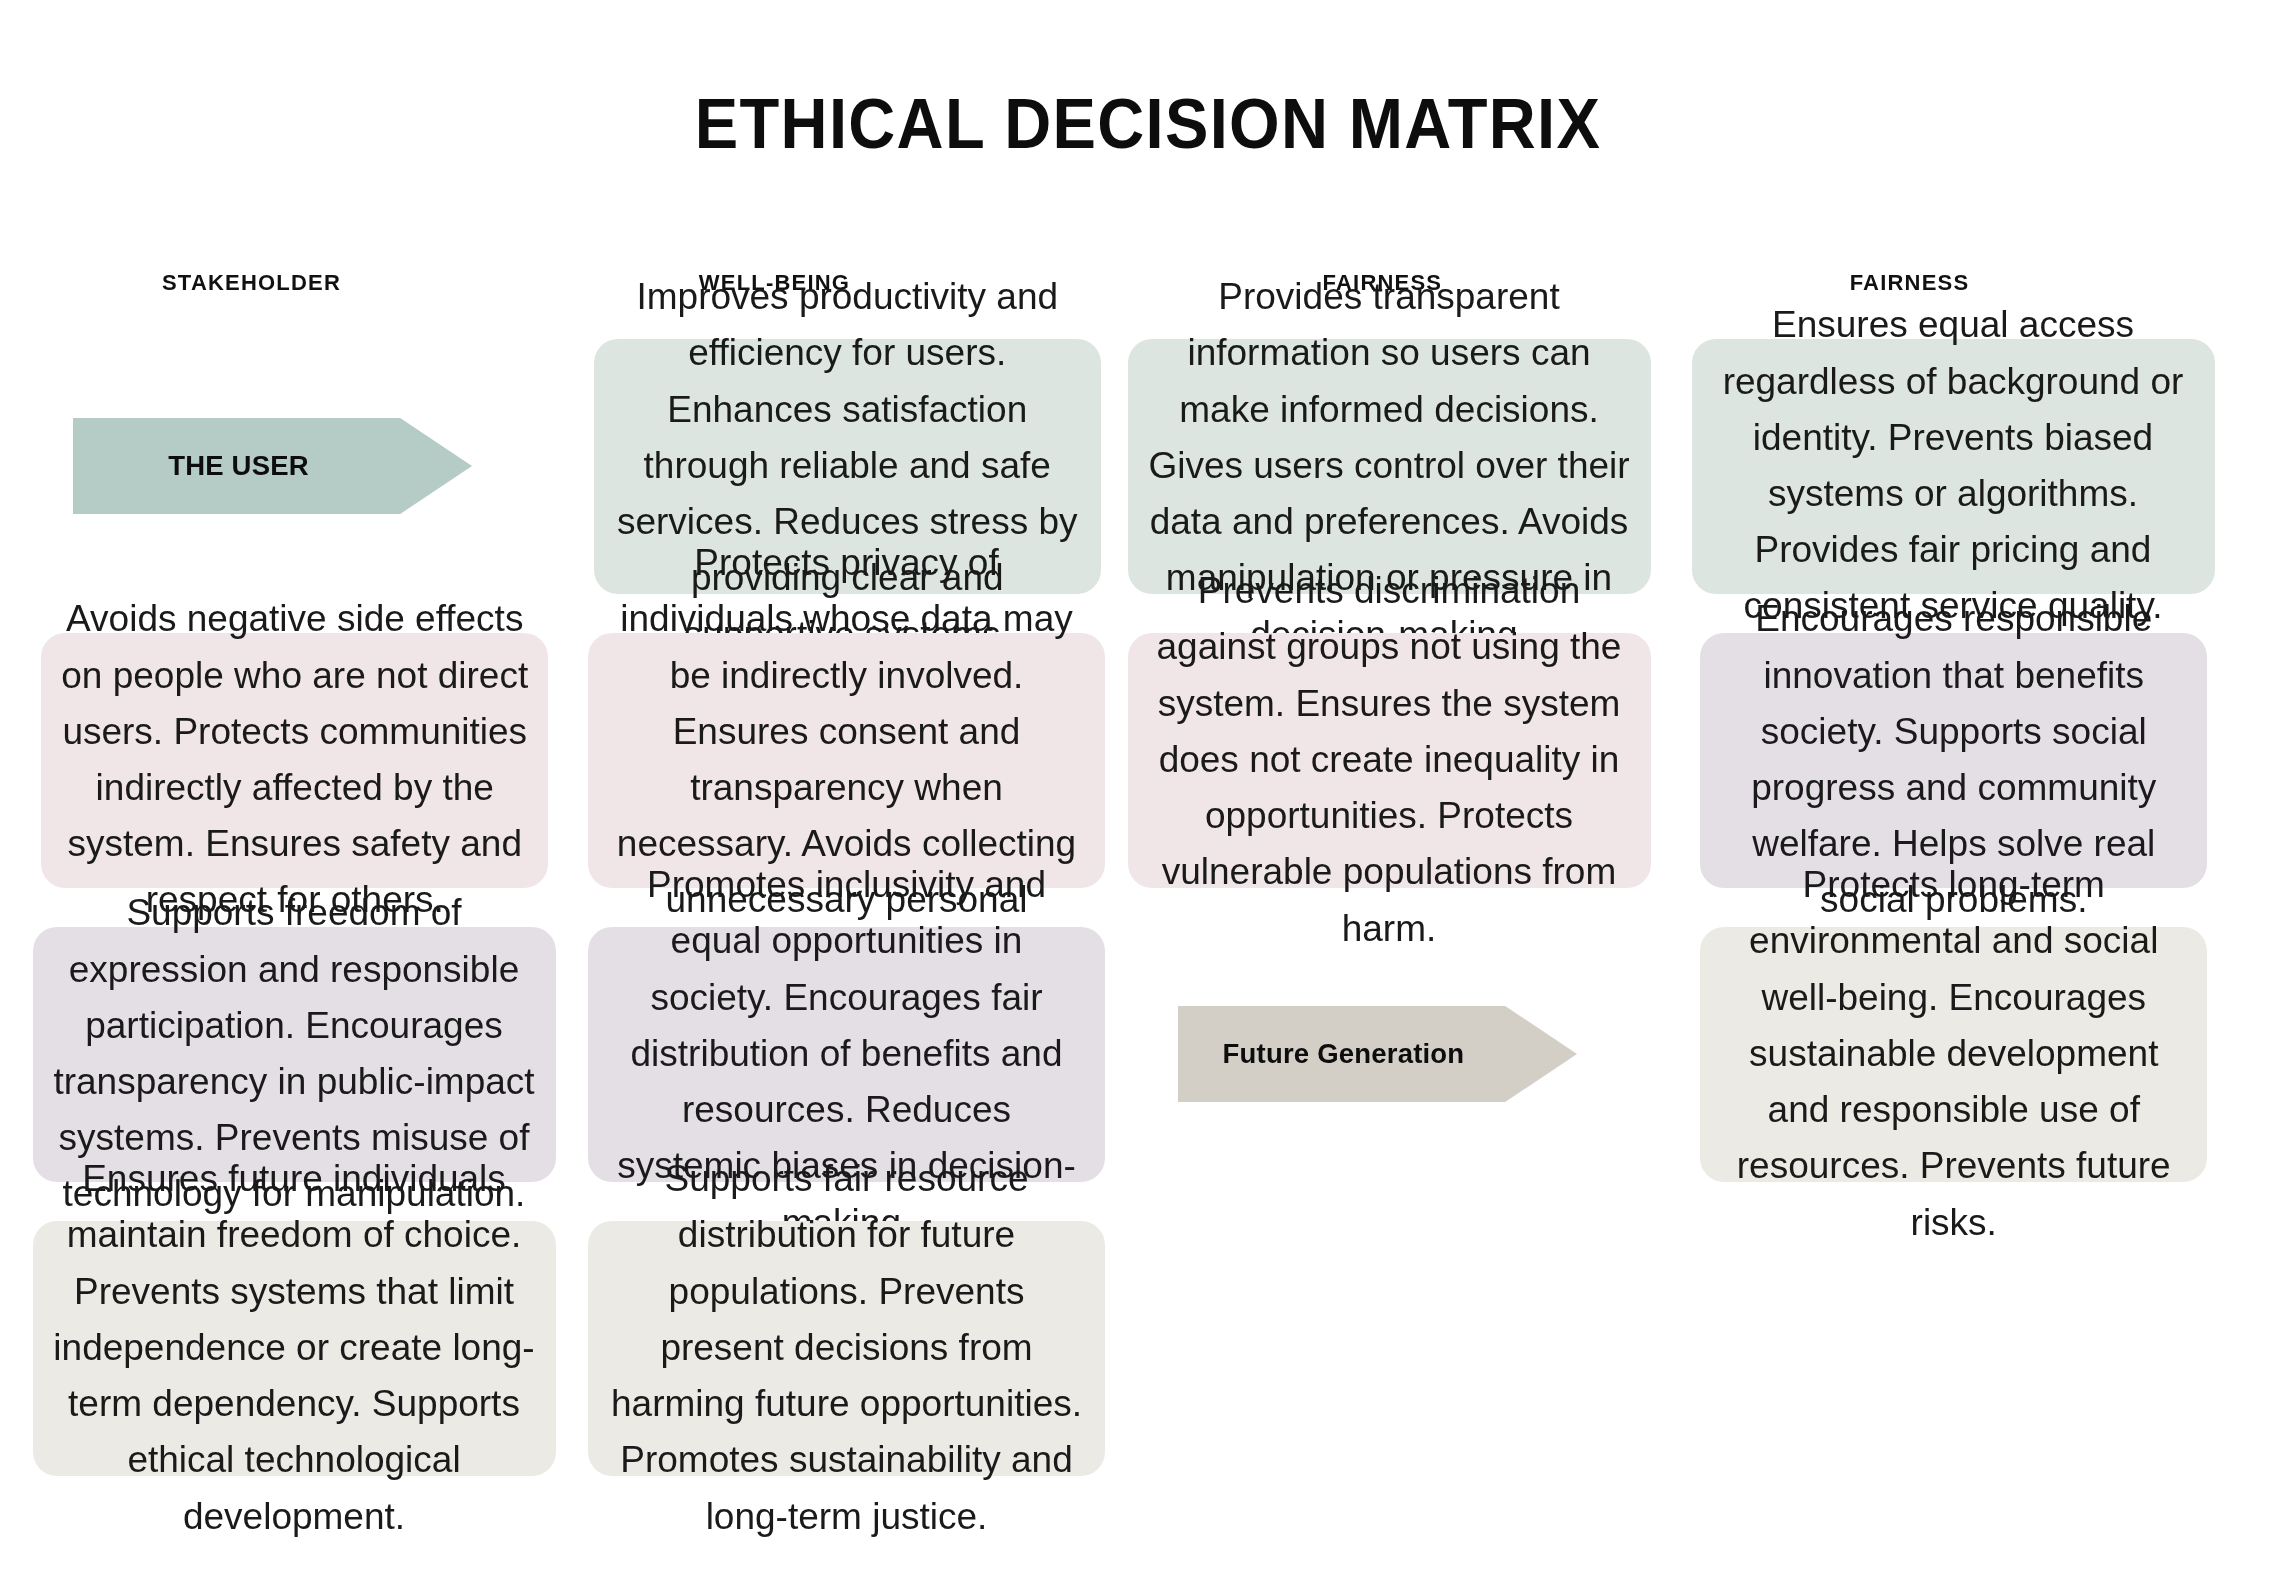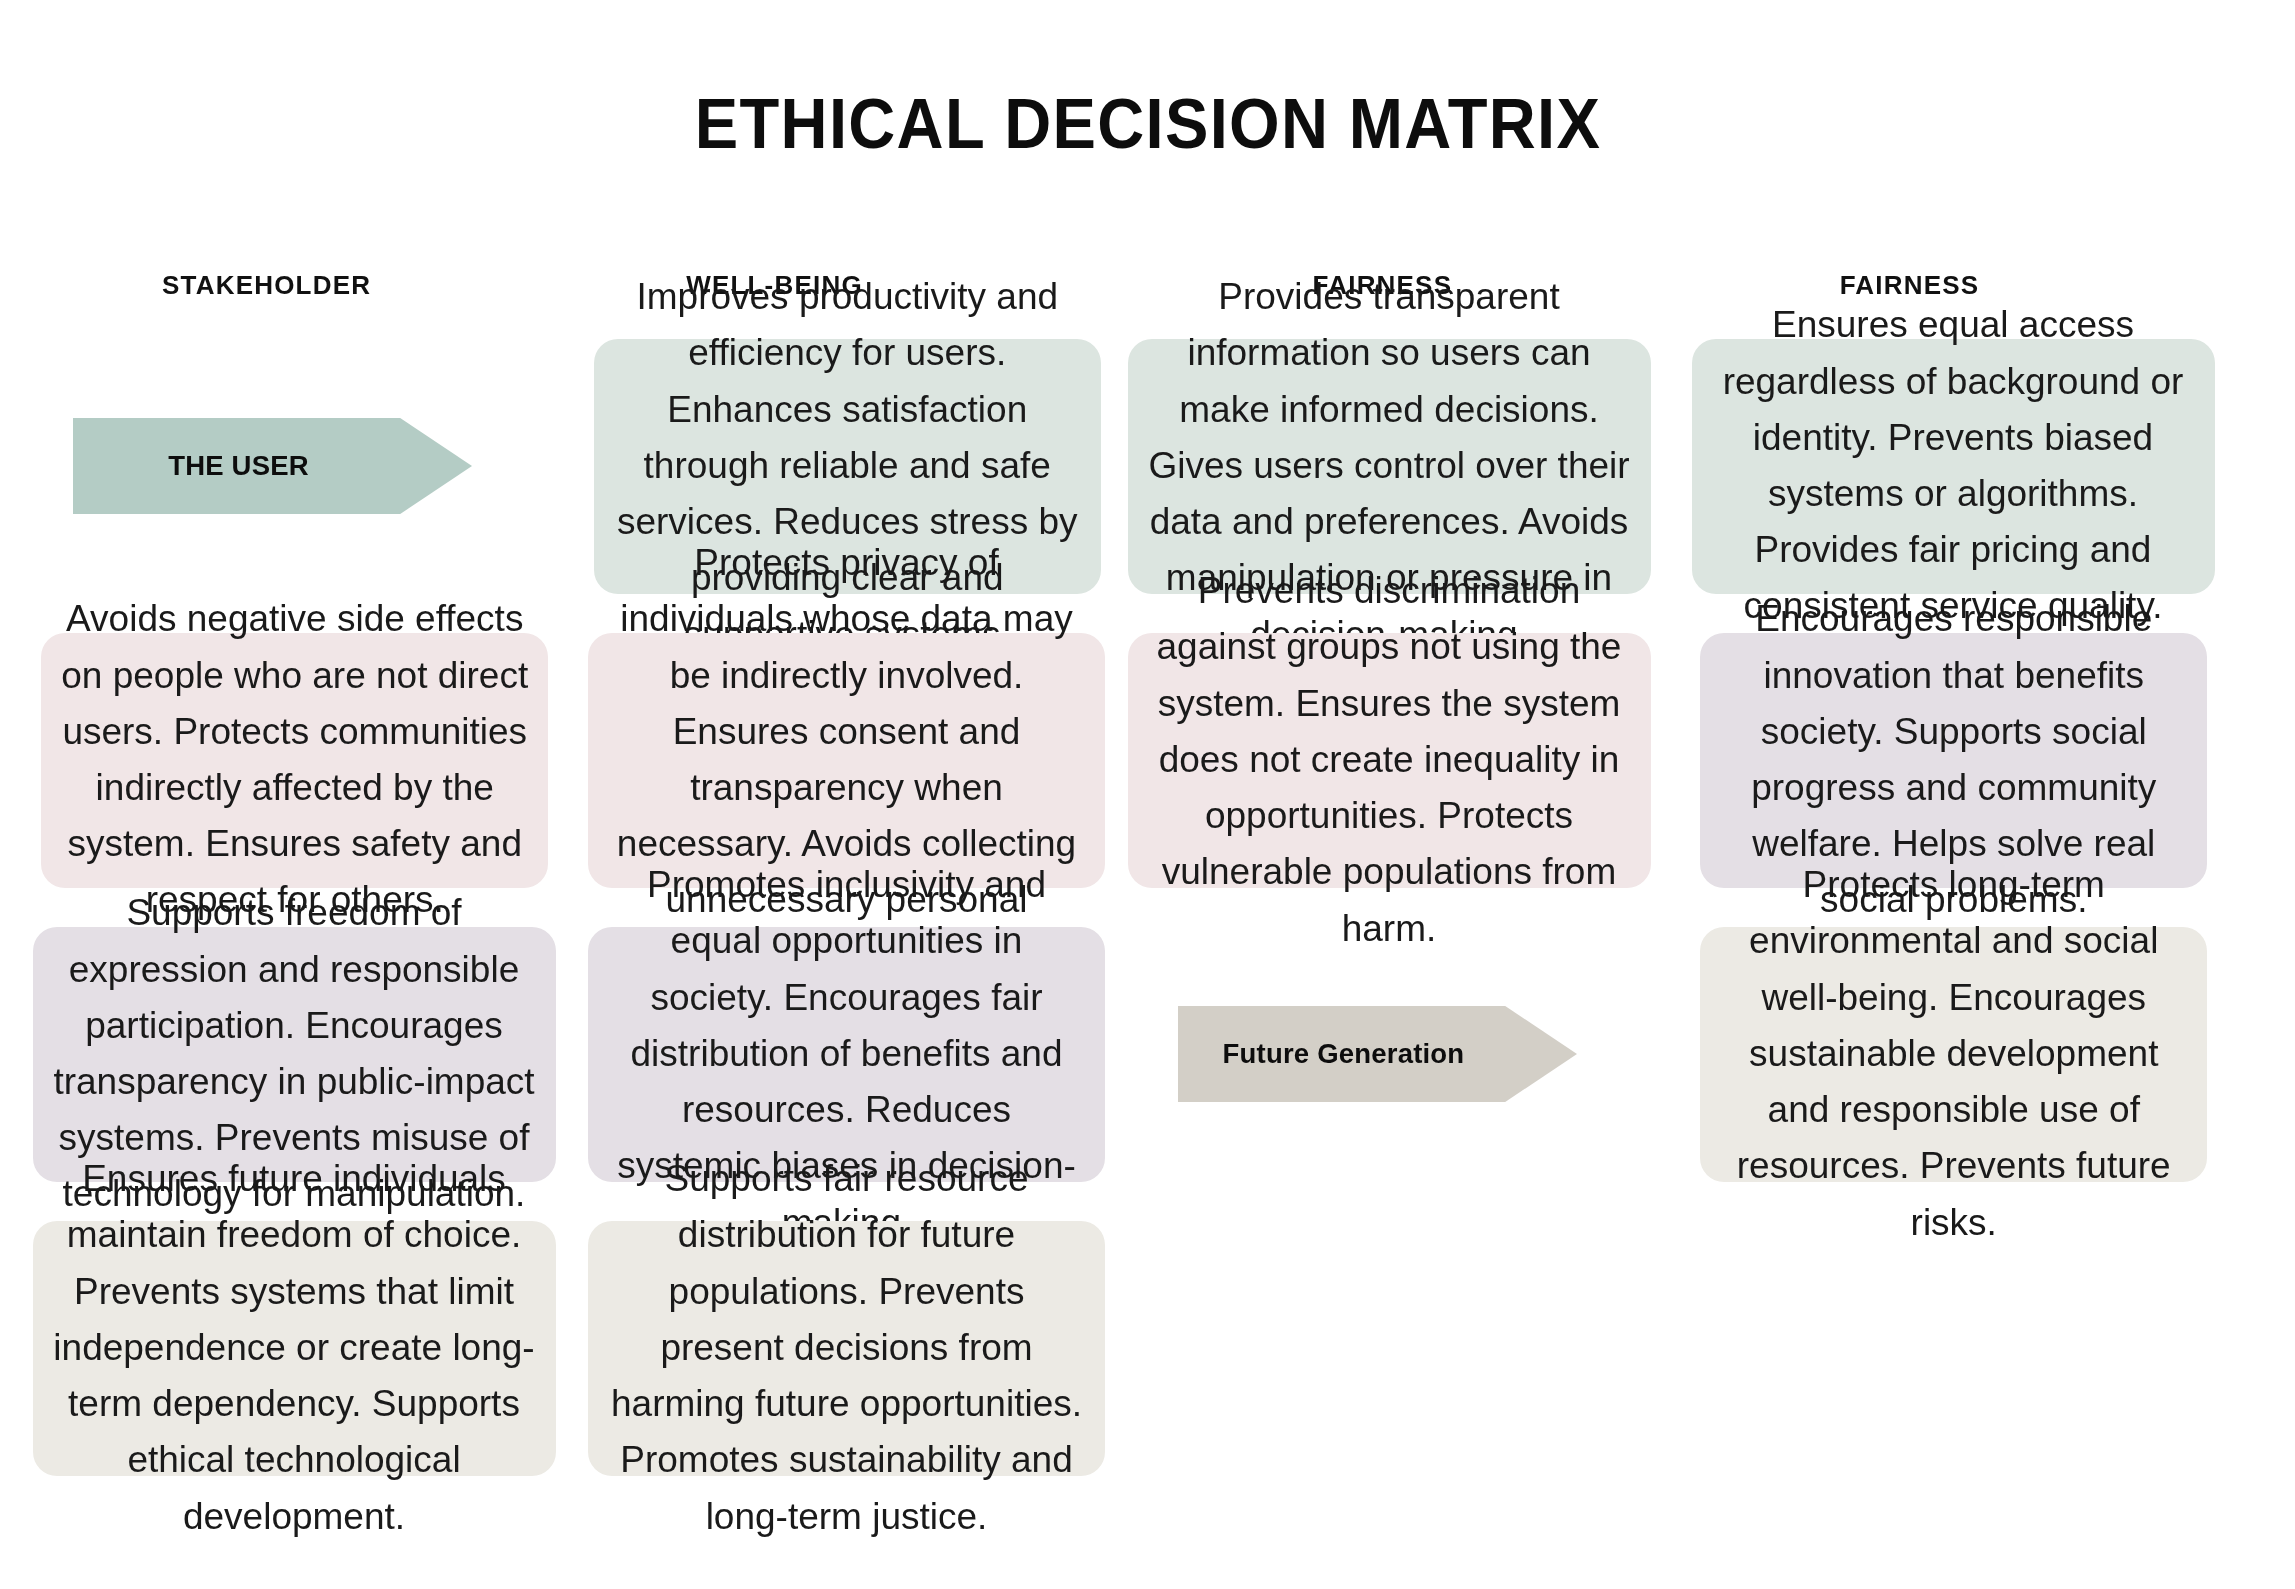--- a/index.html
+++ b/index.html
@@ -42,21 +42,21 @@
     display: grid;
     grid-template-columns: 584px 521px 564px 564px;
     grid-template-rows: 53px 294px 294px 294px 294px;
     column-gap: 0;
     row-gap: 0;
   }
 
   
   .col-head {
     font-family: "Liberation Sans Narrow", "Liberation Sans", sans-serif;
-    font-size: 26px;
+    font-size: 22px;
     font-weight: bold;
     letter-spacing: 1.2px;
     color: #111111;
     text-align: center;
     align-self: start;
     padding-top: 3.7px;
   }
   .col-head.stake { text-align: left; padding-left: 162px; }
   .col-head.c1 { padding-right: 140px; }
   .col-head.c2 { padding-right: 9.2px; }

